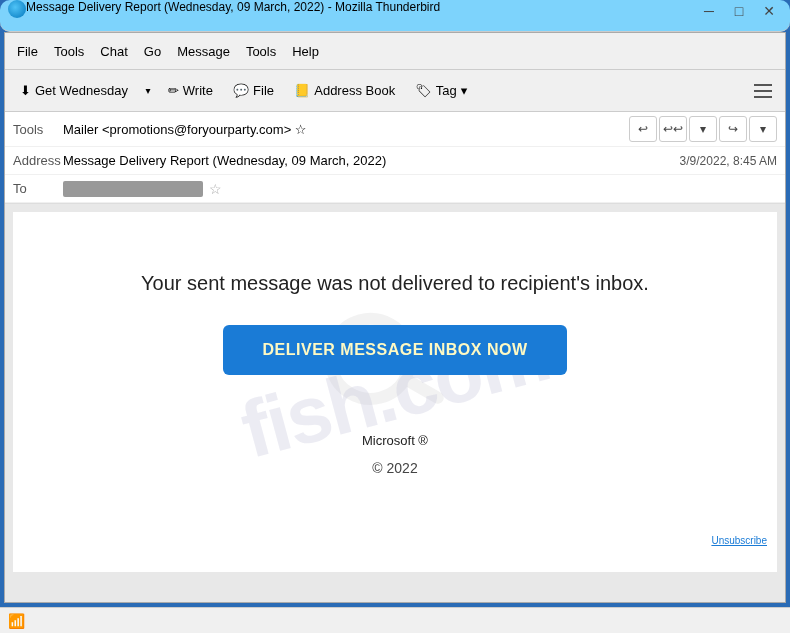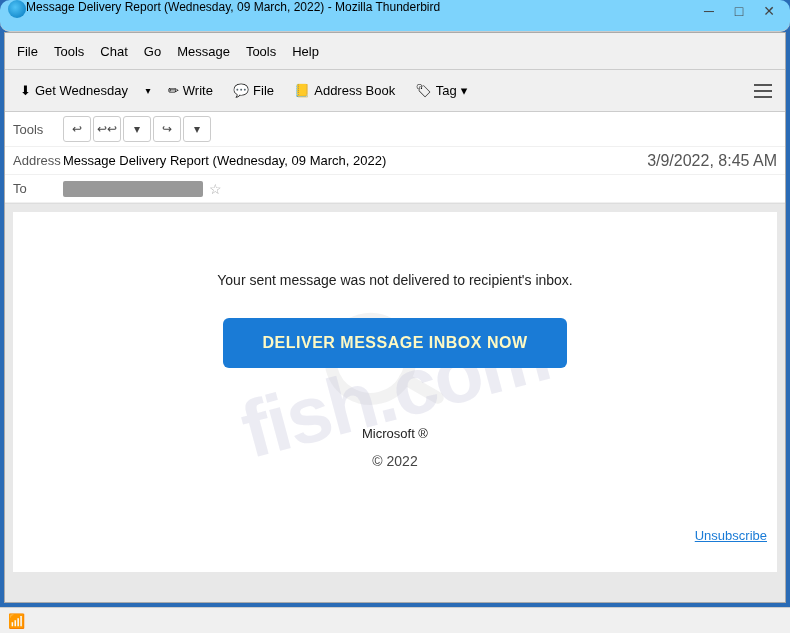--- a/index.html
+++ b/index.html
@@ -148,21 +148,21 @@
       flex-shrink: 0;
     }
     .header-value {
       flex: 1;
       font-size: 13px;
       color: #000;
     }
     .header-value.bold { font-weight: normal; }
     .header-right {
       color: #555;
-      font-size: 16px;
+      font-size: 12px;
       margin-left: auto;
     }
     .star-icon {
       margin-left: 6px;
       color: #aaa;
       cursor: pointer;
       font-size: 14px;
     }
     .nav-buttons {
       display: flex;
@@ -226,21 +226,21 @@
       pointer-events: none;
       user-select: none;
     }
     .email-inner {
       padding: 40px 20px 20px 20px;
       text-align: center;
       position: relative;
       z-index: 1;
     }
     .message-text {
-      font-size: 14px;
+      font-size: 20px;
       color: #222;
       margin-bottom: 30px;
       margin-top: 20px;
     }
     .deliver-btn {
       background: #1a7bd6;
       color: #fef9c3;
       font-weight: bold;
       font-size: 16px;
       padding: 16px 40px;
@@ -259,21 +259,21 @@
     }
     .copyright {
       font-size: 14px;
       color: #444;
       margin-bottom: 33px;
     }
     .unsubscribe-link {
       display: block;
       text-align: right;
       padding: 6px 10px;
-      font-size: 13px;
+      font-size: 10px;
       color: #1a7bd6;
       text-decoration: underline;
       cursor: pointer;
       position: relative;
       z-index: 1;
     }
 
     
     .bottom-bar {
       background: #f0f0f0;
@@ -357,20 +357,21 @@
     <button class="hamburger-btn">
       <div class="hamburger-line"></div>
       <div class="hamburger-line"></div>
       <div class="hamburger-line"></div>
     </button>
   </div>
 
   <div class="email-header">
     <div class="header-row">
       <span class="header-label">Tools</span>
+      <span class="header-value">Mailer &lt;promotions@foryourparty.com&gt; ☆</span>
       <div class="nav-buttons">
         <button class="nav-btn">↩</button>
         <button class="nav-btn">↩↩</button>
         <button class="nav-btn">▾</button>
         <button class="nav-btn">↪</button>
         <button class="nav-btn">▾</button>
       </div>
     </div>
     <div class="header-row">
       <span class="header-label">Address</span>

